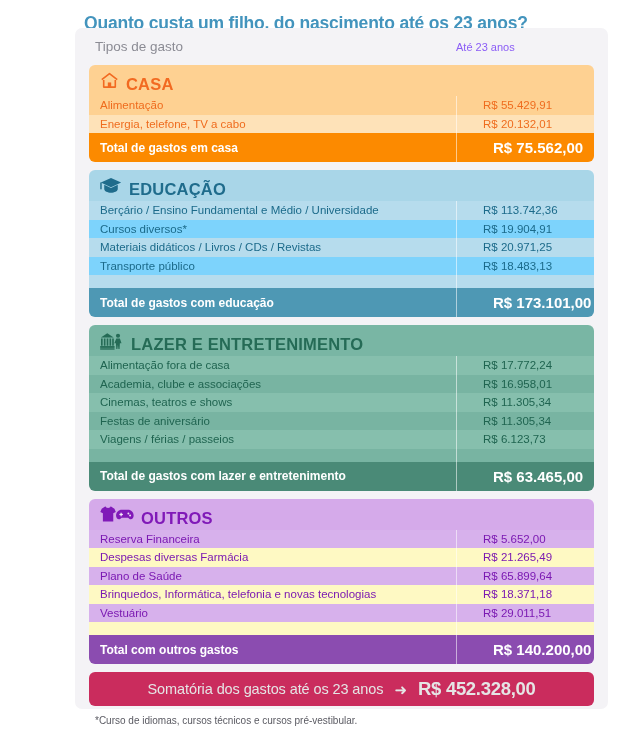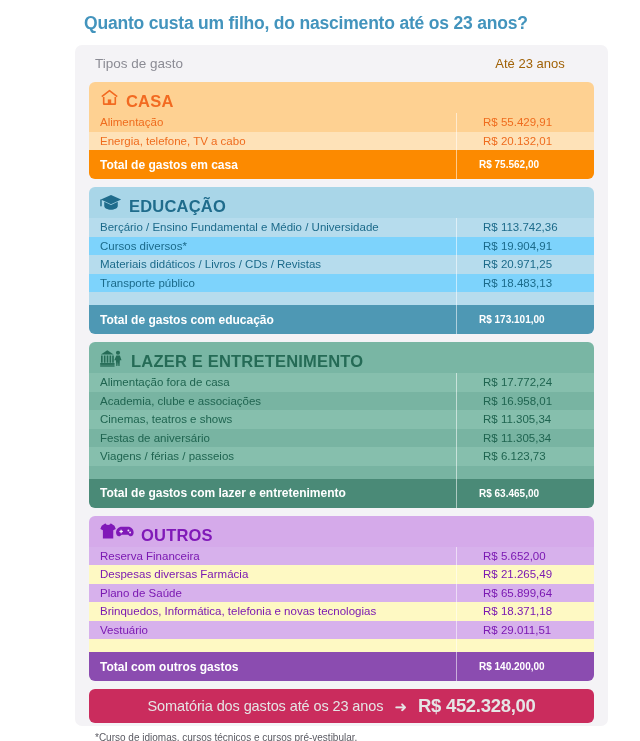--- a/index.html
+++ b/index.html
@@ -28,21 +28,21 @@
     font-weight: bold;
     color: #4394bd;
     letter-spacing: -0.2px;
     white-space: nowrap;
   }
 
   
   .panel {
     position: absolute;
     left: 75px;
-    top: 45px;
+    top: 28px;
     width: 533px;
     height: 681px;
     background: #f4f3f6;
     border-radius: 7px;
     padding: 0;
   }
 
   
   .col-head {
     position: relative;
@@ -50,24 +50,24 @@
     display: flex;
     align-items: center;
     padding: 0 0 0 20px;
   }
   .col-head .ch-left {
     font-size: 13.5px;
     color: #8b8b94;
     flex: 1;
   }
   .col-head .ch-right {
-    font-size: 13px;
-    color: #a16207;
+    font-size: 11px;
+    color: #8b5cf6;
     width: 152px;
-    text-align: center;
+    text-align: left;
     padding-right: 4px;
   }
 
   
   .sections {
     padding: 0 14px;
   }
   .section {
     border-radius: 6px;
     overflow: hidden;
@@ -116,22 +116,22 @@
 
   .row.total {
     height: 29px;
     font-size: 12px;
     font-weight: bold;
     color: #ffffff;
   }
   .row.total .r-value {
     height: 29px;
     line-height: 29px;
-    font-size: 10px;
-    padding-left: 22px;
+    font-size: 15px;
+    padding-left: 36px;
   }
 
   
   .sec-casa .sec-head { background: #fed192; }
   .sec-casa .sec-title { color: #f26a21; }
   .sec-casa .row { background: #fed192; color: #ef6c1e; }
   .sec-casa .row.alt { background: #fee2b8; }
   .sec-casa .row.total { background: #fc8a00; color: #ffffff; }
 
   

